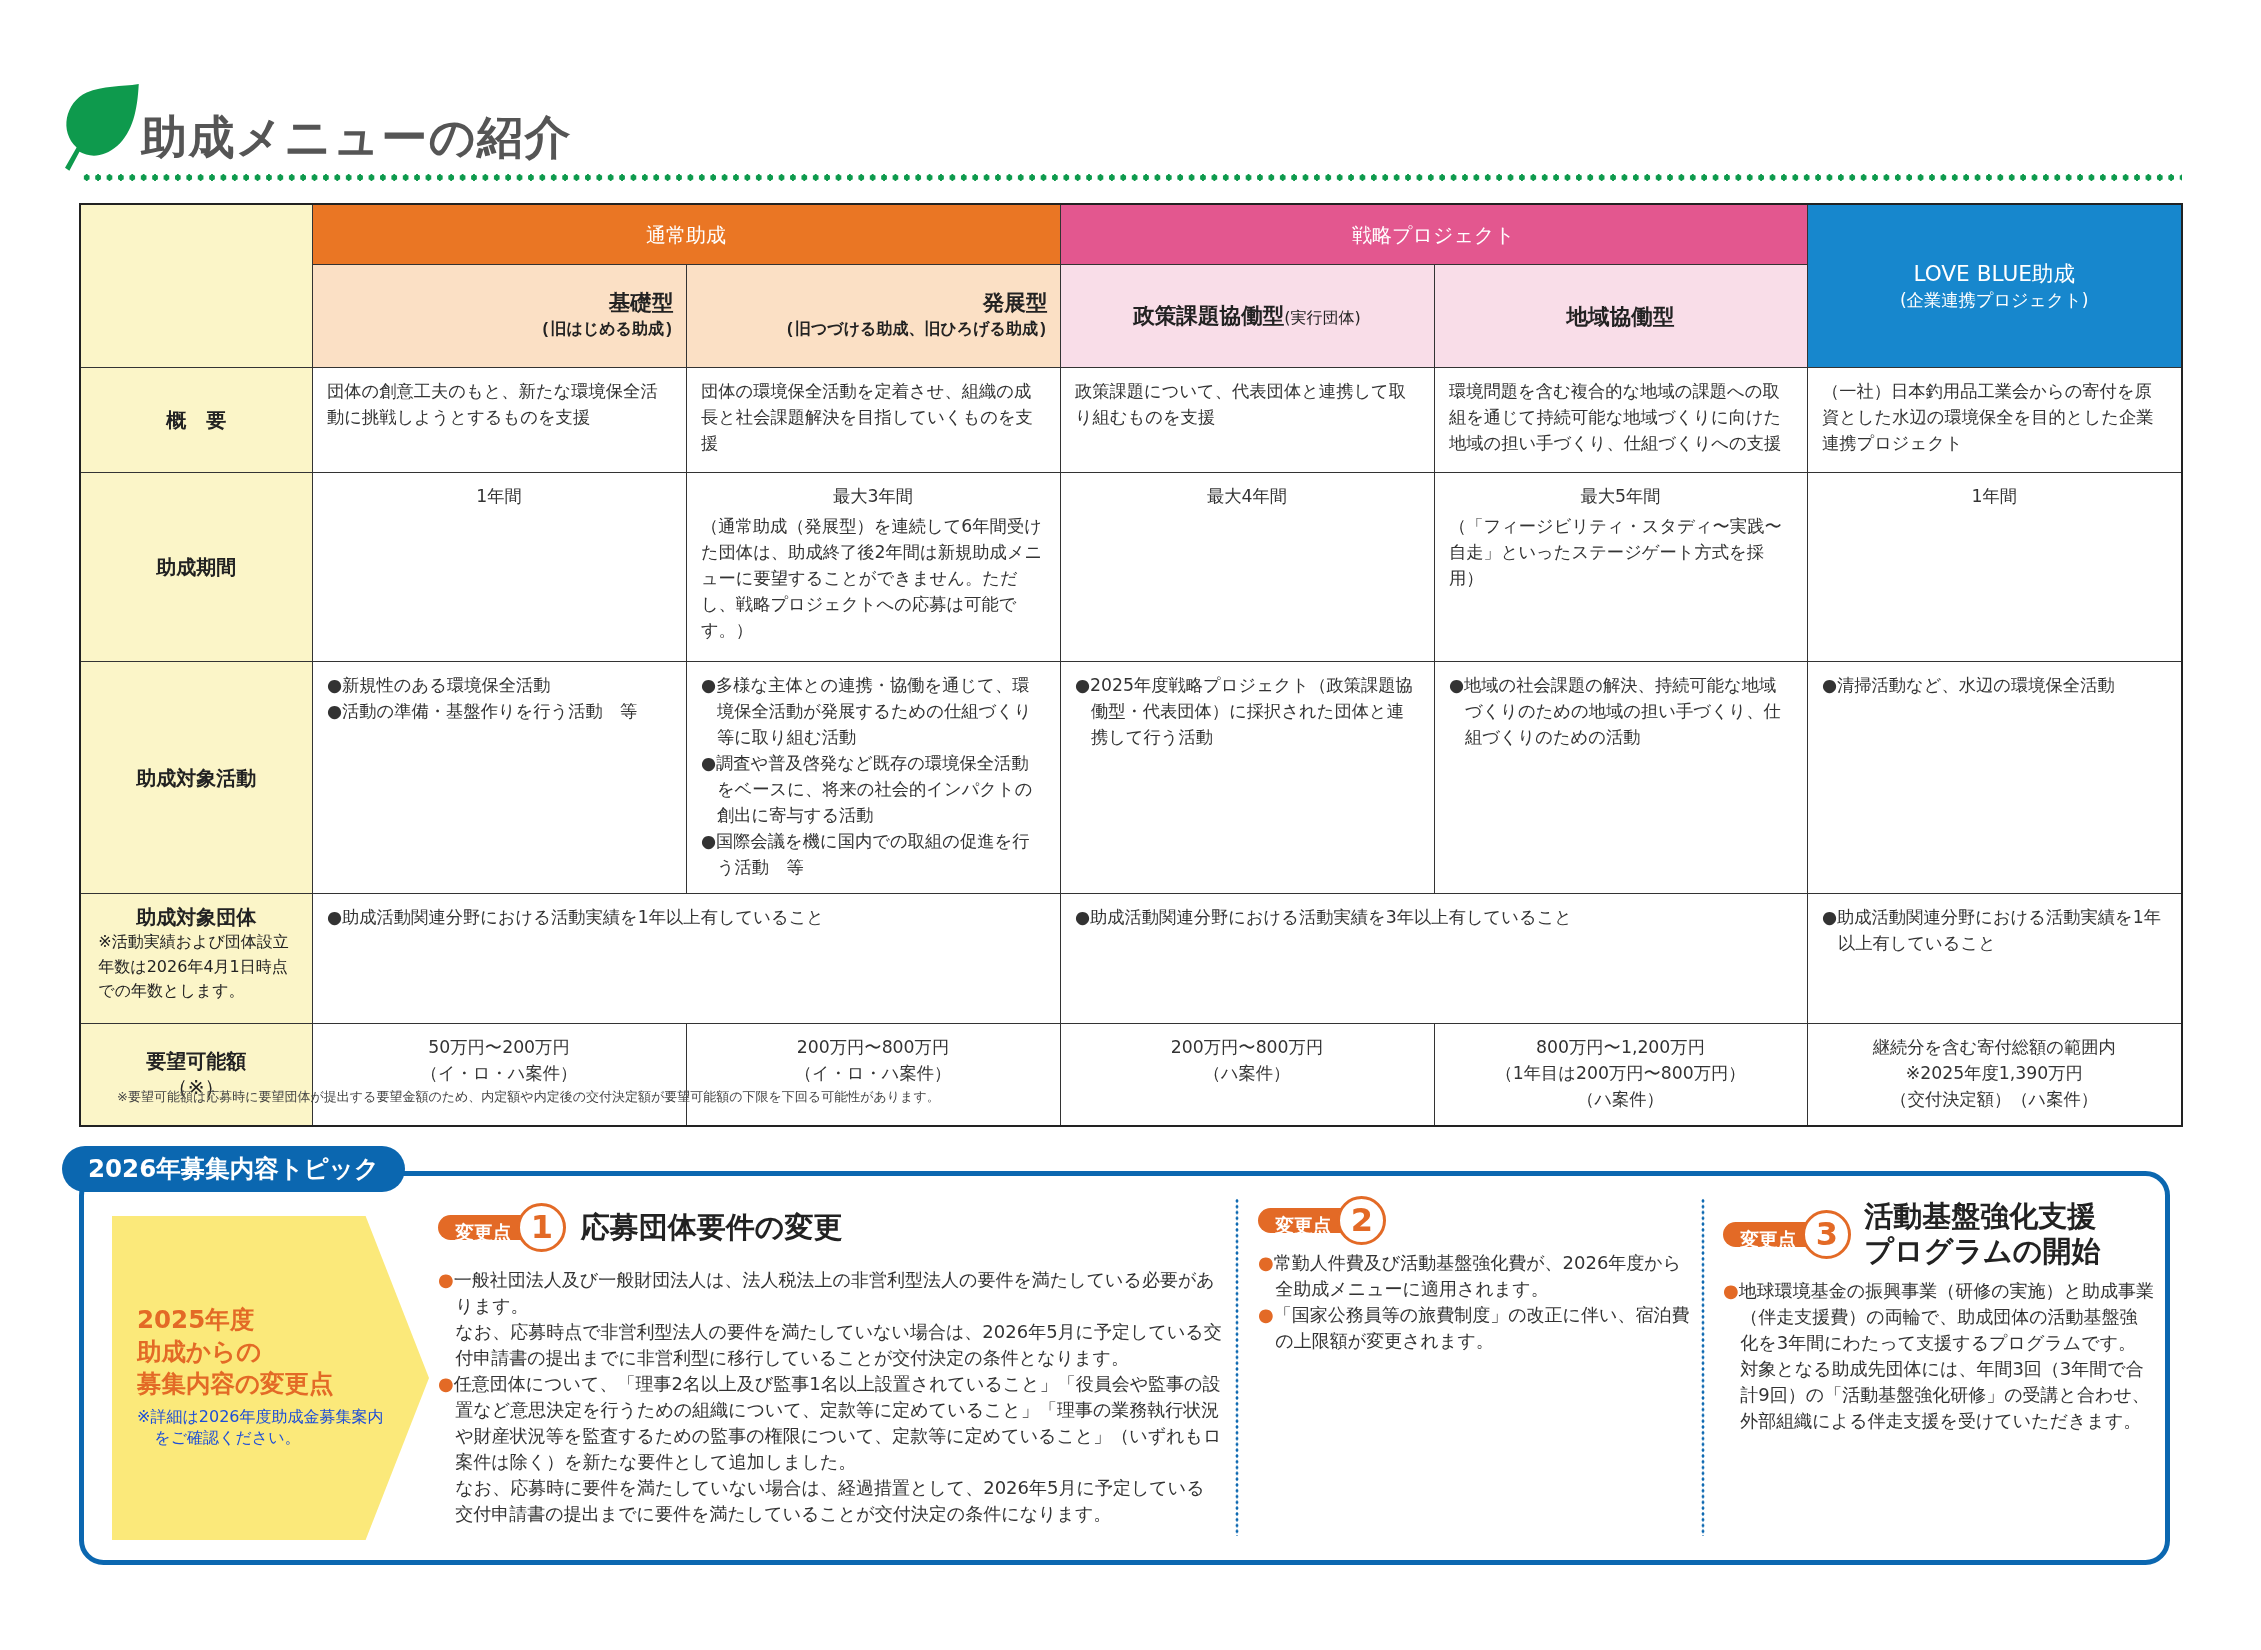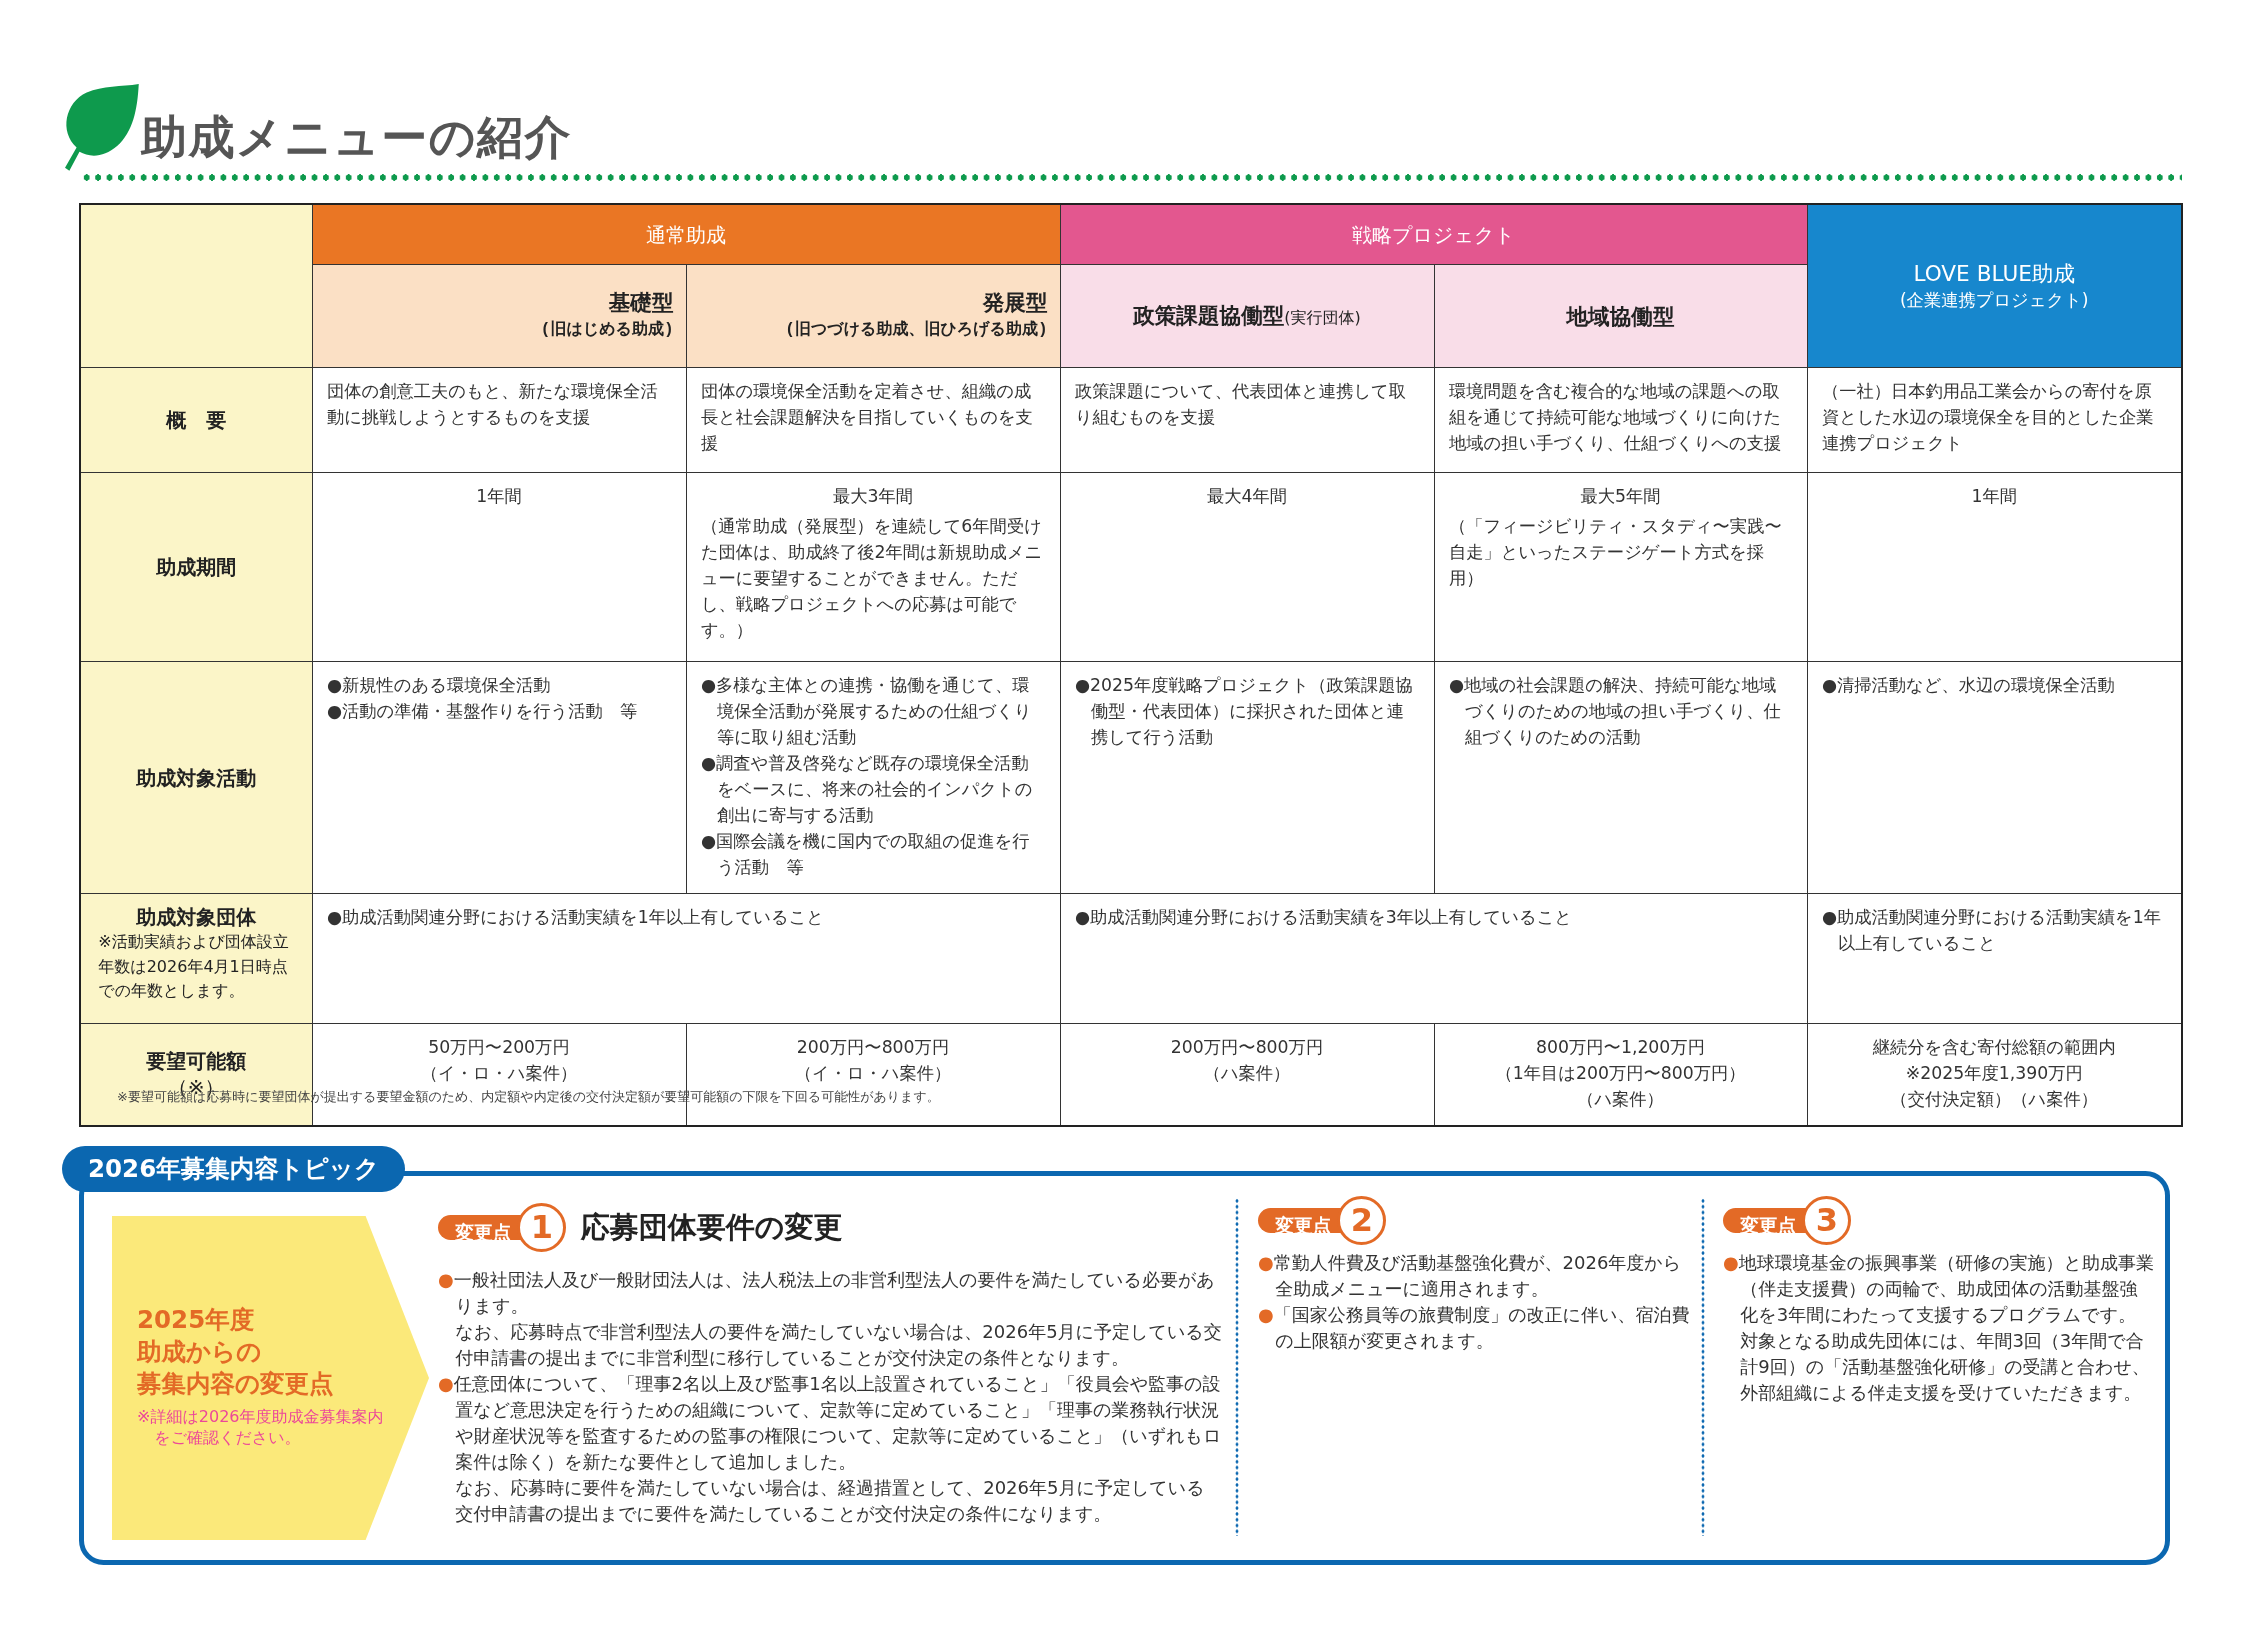--- a/index.html
+++ b/index.html
@@ -31,21 +31,21 @@
   ul.b li{padding-left:16px;text-indent:-16px;}
   ul.b li::before{content:"●";}
   .note-p{text-align:left;margin-top:4.3px;}
   .footnote{left:81px;top:1088px;font-size:13px;color:#444;margin-left:36px;}
   
   .box{left:79px;top:1171px;width:2091px;height:394px;border:5.8px solid #0b67b0;border-radius:24.5px;box-sizing:border-box;}
   .box-tab{left:62px;top:1146px;height:46px;padding:0 26px;background:#0b67b0;color:#fff;border-radius:23px;font-size:24.5px;font-weight:bold;line-height:46px;}
   .yellow{left:112px;top:1216px;width:317px;height:324px;background:#fbe97a;clip-path:polygon(0 0,80% 0,100% 50%,80% 100%,0 100%);}
   .y-text{left:137px;top:1304px;width:259px;}
   .y-title{color:#e36a26;font-weight:bold;font-size:24.5px;line-height:32px;}
-  .y-note{font-size:16px;line-height:21.6px;color:#ec4899;margin-top:5.8px;padding-left:17.3px;text-indent:-17.3px;}
+  .y-note{font-size:16px;line-height:21.6px;color:#1d4ed8;margin-top:5.8px;padding-left:17.3px;text-indent:-17.3px;}
   .pill{height:42px;display:flex;align-items:center;}
   .pill .lab{background:#e36a26;color:#fff;font-weight:bold;font-size:18.7px;height:25px;line-height:36px;padding:0 16px 0 17.3px;border-radius:18px 0 0 18px;}
   .pill .num{width:43px;height:43px;border:3.6px solid #e36a26;border-radius:50%;background:#fff;color:#e36a26;font-size:32px;font-weight:bold;text-align:center;line-height:43px;margin-left:-10px;}
   .chg-title{font-size:29px;font-weight:bold;color:#222;line-height:35px;}
   .chg-body{font-size:18px;line-height:26px;color:#333;}
   .chg-body .it{padding-left:17.3px;text-indent:-17.3px;}
   .chg-body .it::before{content:"●";color:#e36a26;}
   .chg-body .cont{padding-left:17.3px;}
   .vdots{width:4.3px;background-image:radial-gradient(circle,#0b67b0 1.4px,transparent 1.8px);background-size:4.3px 5.8px;background-repeat:repeat-y;}
 </style>
@@ -259,19 +259,23 @@
 <div class="abs vdots" style="left:1701px;top:1198px;height:338px;"></div>
 
 <div class="abs" style="left:1723px;top:1199px;width:432px;">
   <div style="display:flex;align-items:center;gap:13px">
     <div style="display:flex;align-items:center">
       <span class="pill">
           <span class="lab">変更点</span>
           <span class="num">3</span>
         </span>
     </div>
+    <div>
+      <div class="chg-title">活動基盤強化支援</div>
+      <div class="chg-title">プログラムの開始</div>
+    </div>
   </div>
   <div class="chg-body" style="margin-top:8.6px">
     <div class="it">地球環境基金の振興事業（研修の実施）と助成事業（伴走支援費）の両輪で、助成団体の活動基盤強化を3年間にわたって支援するプログラムです。</div>
     <div class="cont">対象となる助成先団体には、年間3回（3年間で合計9回）の「活動基盤強化研修」の受講と合わせ、外部組織による伴走支援を受けていただきます。</div>
   </div>
 </div>
 
 
 </body></html>

